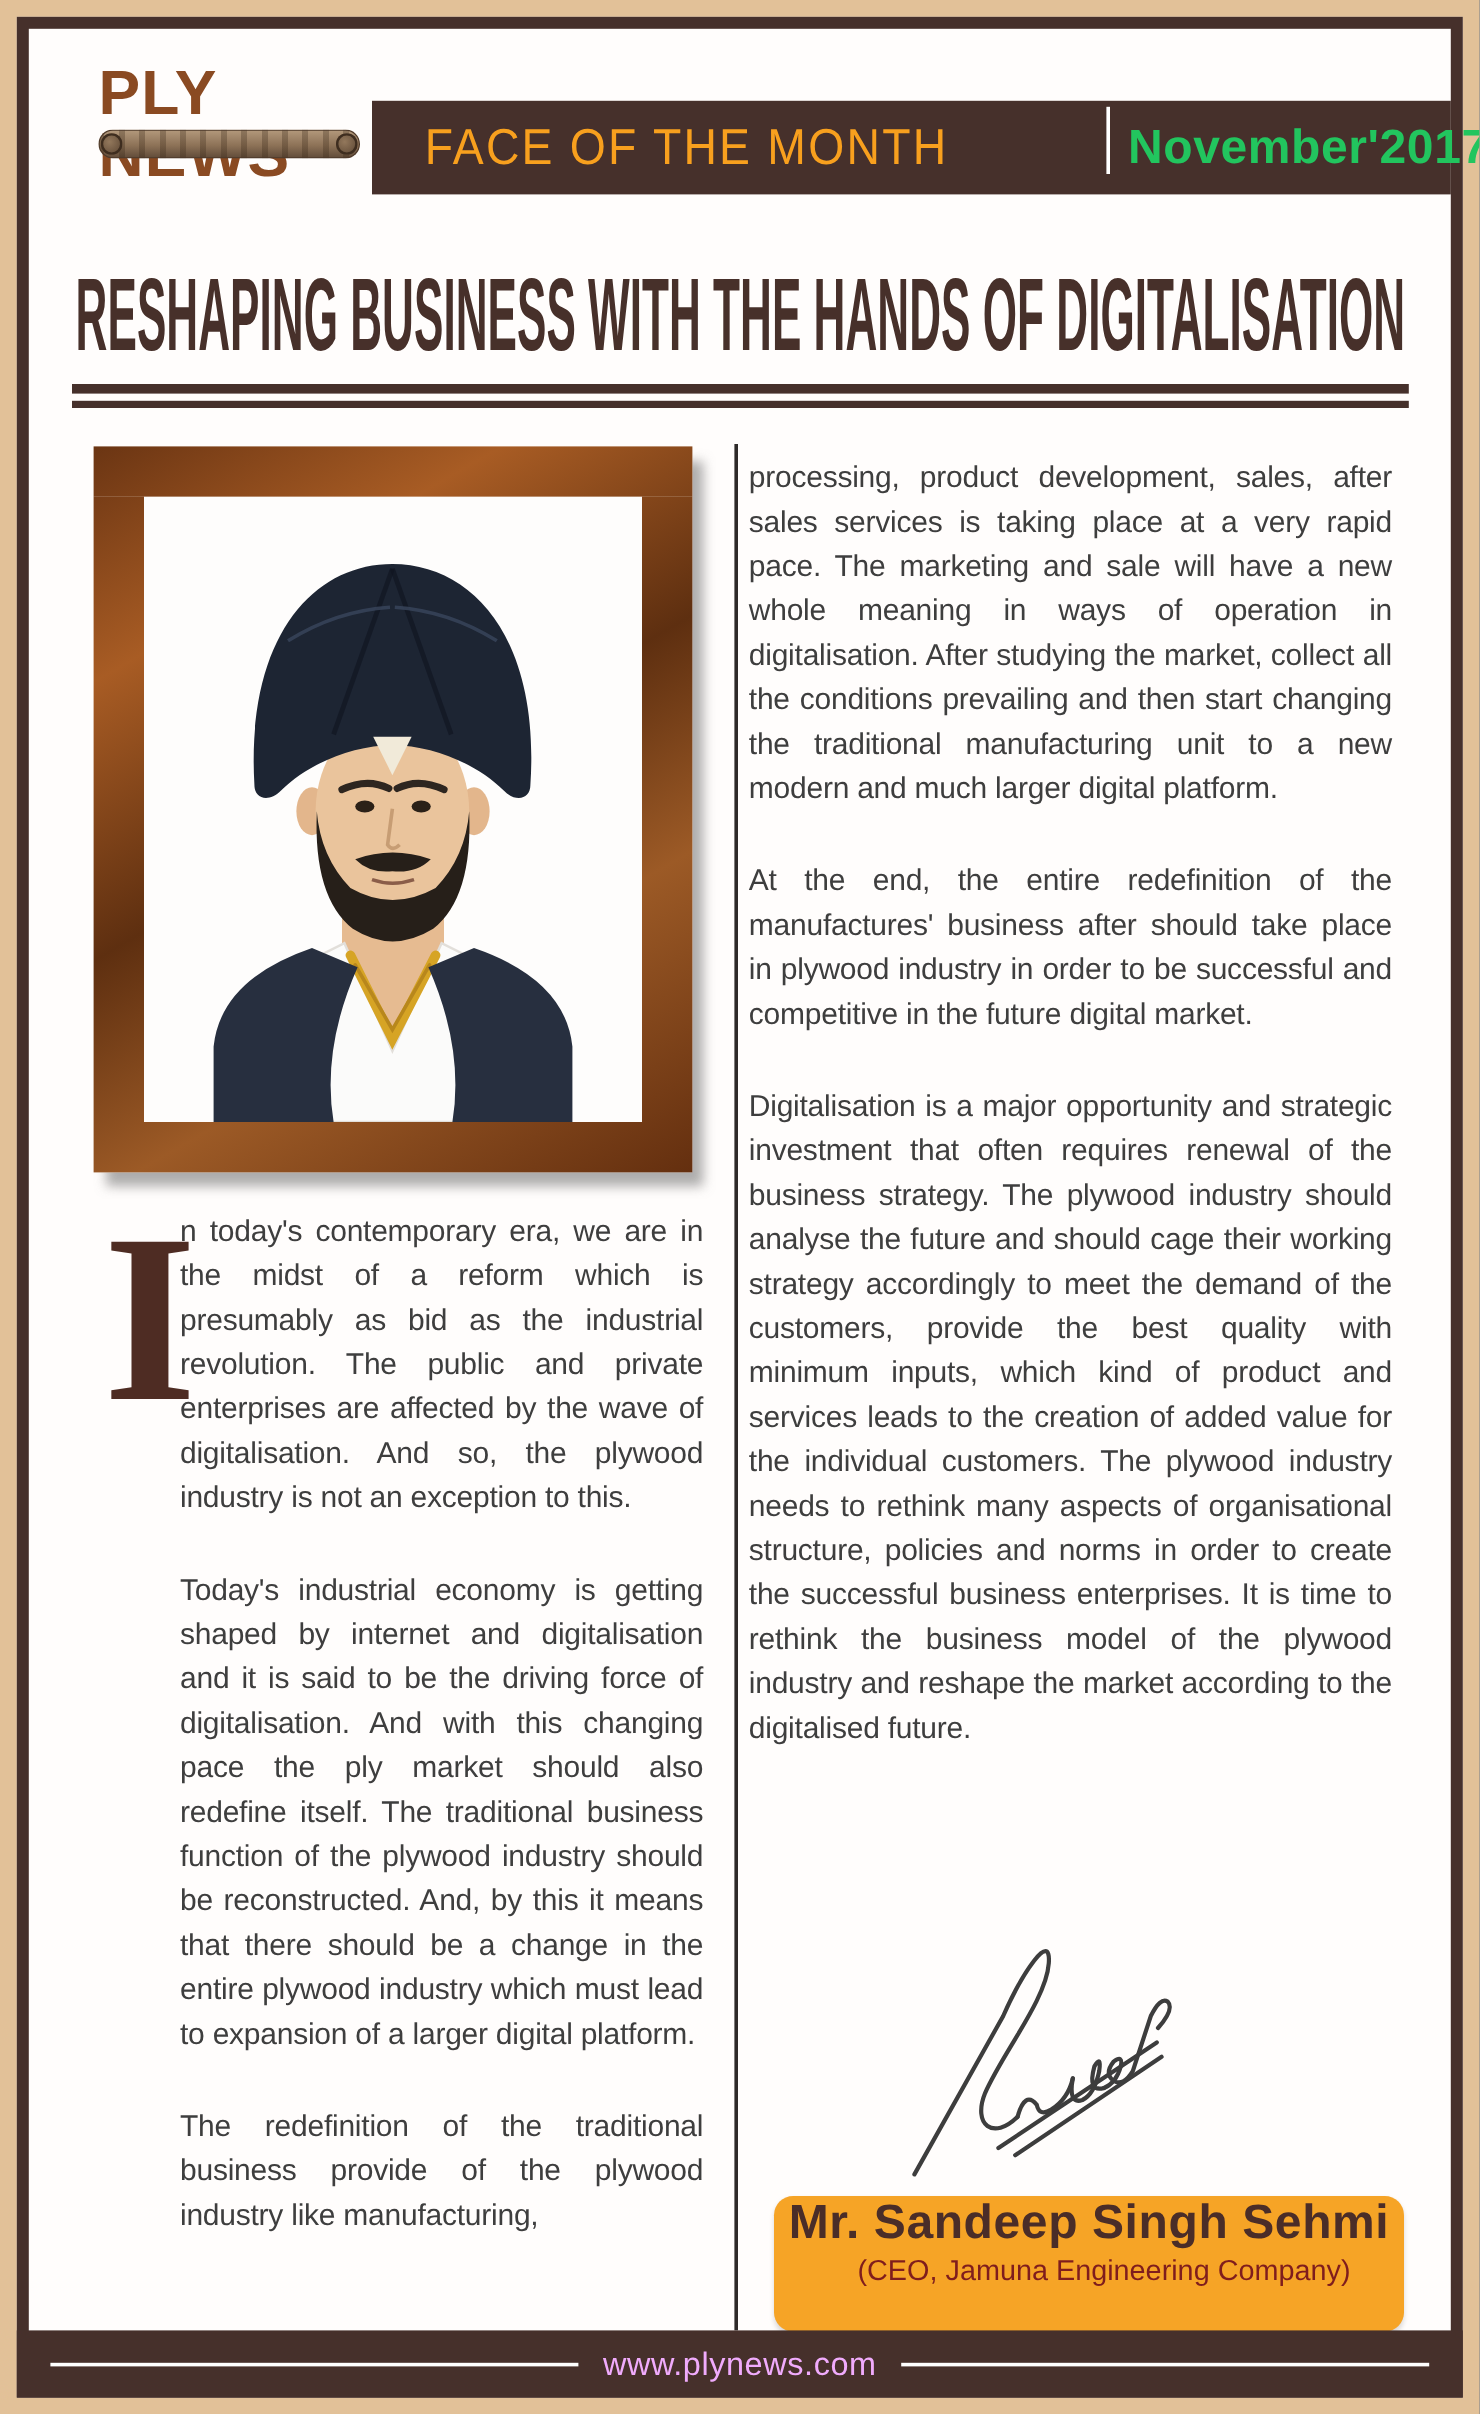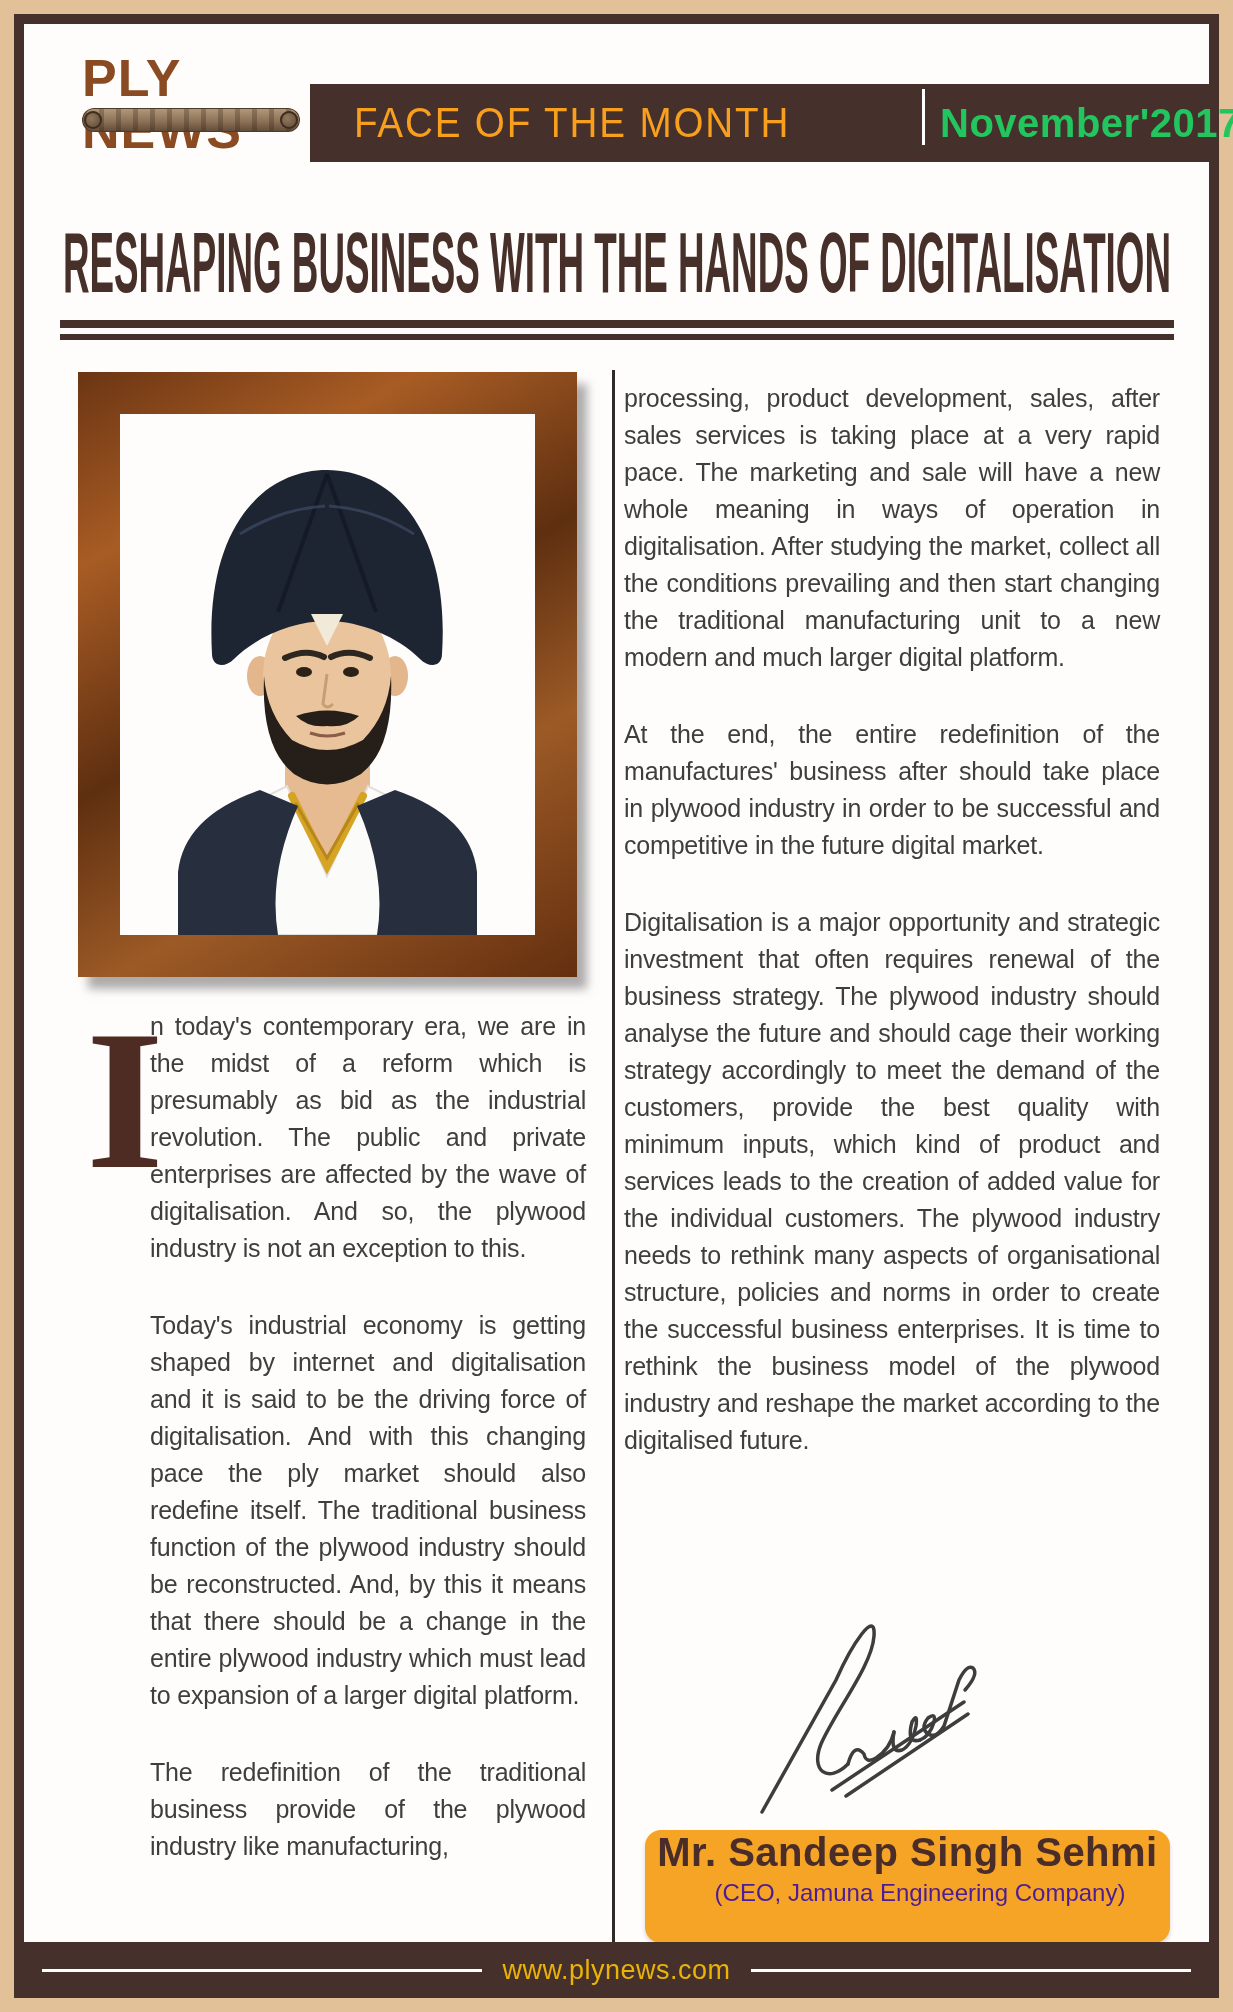--- a/index.html
+++ b/index.html
@@ -71,30 +71,30 @@
     font-size:200px; line-height:180px; color:#4e2c23;
   }
   
   .signature { position:absolute; left:700px; top:1560px; }
   .name-box {
     position:absolute; left:621px; top:1806px; width:525px; height:113px;
     background:#f6a426; border-radius:16px; text-align:center;
     box-shadow:0 3px 4px rgba(0,0,0,.15);
   }
   .person-name  { margin-top:0; font-size:40px; font-weight:bold; color:#4a2d28; letter-spacing:.5px; }
-  .person-title { margin-top:4px;  font-size:24px; color:#4c1d95;padding-left:25px; }
+  .person-title { margin-top:4px;  font-size:24px; color:#7f1d1d;padding-left:25px; }
   
   .footer-bar {
     position:absolute; left:-10px; right:-10px; bottom:-10px; height:56px;
     background:#46302b; display:flex; align-items:center;
   }
   .footer-line { flex:1; height:3px; background:#fff; }
   .footer-line.left  { margin-left:28px;  margin-right:20px; }
   .footer-line.right { margin-right:28px; margin-left:20px; }
-  .footer-url { color:#eab308; font-size:27px; letter-spacing:.5px; white-space:nowrap; }
+  .footer-url { color:#f0abfc; font-size:27px; letter-spacing:.5px; white-space:nowrap; }
 </style>
 </head>
 <body>
 
 <div class="page">
   <div class="frame">
 
     <div class="logo">
       <div class="logo-text">PLY NEWS</div>
       <div class="logo-log"></div>

